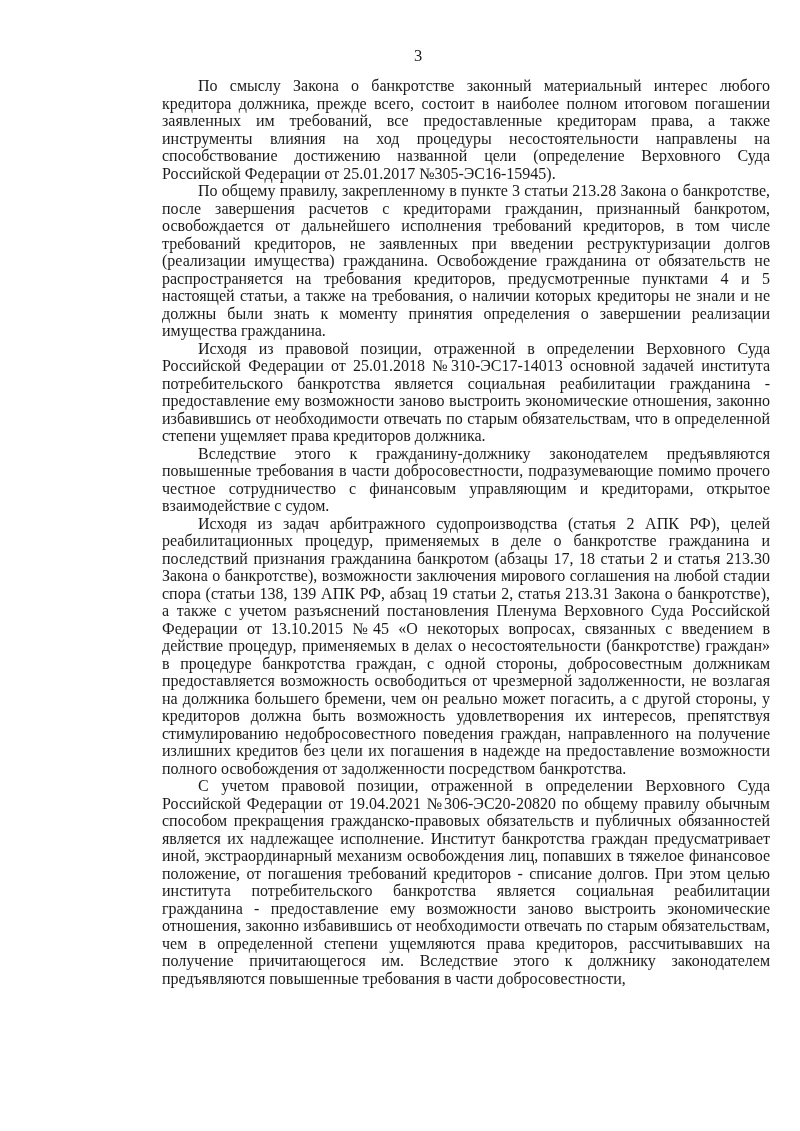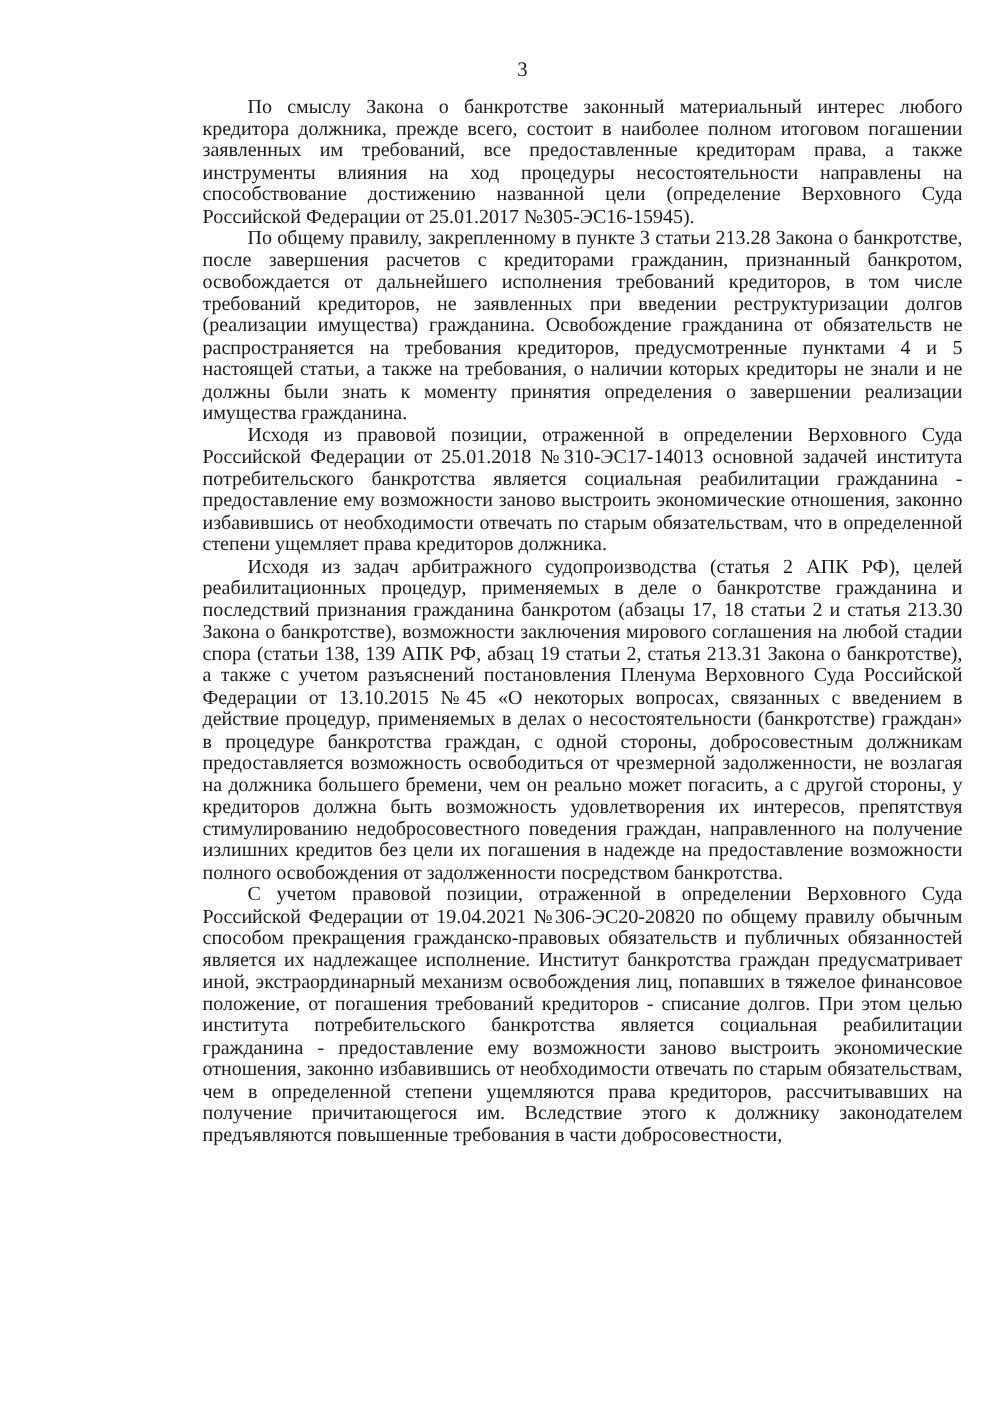--- a/index.html
+++ b/index.html
@@ -42,15 +42,16 @@
   </style>
 </head>
 <body>
 
 <div class="page-number">3</div>
 
 <div class="body-text">
   <p>По смыслу Закона о банкротстве законный материальный интерес любого кредитора должника, прежде всего, состоит в наиболее полном итоговом погашении заявленных им требований, все предоставленные кредиторам права, а также инструменты влияния на ход процедуры несостоятельности направлены на способствование достижению названной цели (определение Верховного Суда Российской Федерации от 25.01.2017 №305-ЭС16-15945).</p>
   <p>По общему правилу, закрепленному в пункте 3 статьи 213.28 Закона о банкротстве, после завершения расчетов с кредиторами гражданин, признанный банкротом, освобождается от дальнейшего исполнения требований кредиторов, в том числе требований кредиторов, не заявленных при введении реструктуризации долгов (реализации имущества) гражданина. Освобождение гражданина от обязательств не распространяется на требования кредиторов, предусмотренные пунктами 4 и 5 настоящей статьи, а также на требования, о наличии которых кредиторы не знали и не должны были знать к моменту принятия определения о завершении реализации имущества гражданина.</p>
   <p>Исходя из правовой позиции, отраженной в определении Верховного Суда Российской Федерации от 25.01.2018 №310-ЭС17-14013 основной задачей института потребительского банкротства является социальная реабилитации гражданина - предоставление ему возможности заново выстроить экономические отношения, законно избавившись от необходимости отвечать по старым обязательствам, что в определенной степени ущемляет права кредиторов должника.</p>
+  <p>Вследствие этого к гражданину-должнику законодателем предъявляются повышенные требования в части добросовестности, подразумевающие помимо прочего честное сотрудничество с финансовым управляющим и кредиторами, открытое взаимодействие с судом.</p>
   <p>Исходя из задач арбитражного судопроизводства (статья 2 АПК РФ), целей реабилитационных процедур, применяемых в деле о банкротстве гражданина и последствий признания гражданина банкротом (абзацы 17, 18 статьи 2 и статья 213.30 Закона о банкротстве), возможности заключения мирового соглашения на любой стадии спора (статьи 138, 139 АПК РФ, абзац 19 статьи 2, статья 213.31 Закона о банкротстве), а также с учетом разъяснений постановления Пленума Верховного Суда Российской Федерации от 13.10.2015 №45 «О некоторых вопросах, связанных с введением в действие процедур, применяемых в делах о несостоятельности (банкротстве) граждан» в процедуре банкротства граждан, с одной стороны, добросовестным должникам предоставляется возможность освободиться от чрезмерной задолженности, не возлагая на должника большего бремени, чем он реально может погасить, а с другой стороны, у кредиторов должна быть возможность удовлетворения их интересов, препятствуя стимулированию недобросовестного поведения граждан, направленного на получение излишних кредитов без цели их погашения в надежде на предоставление возможности полного освобождения от задолженности посредством банкротства.</p>
   <p>С учетом правовой позиции, отраженной в определении Верховного Суда Российской Федерации от 19.04.2021 №306-ЭС20-20820 по общему правилу обычным способом прекращения гражданско-правовых обязательств и публичных обязанностей является их надлежащее исполнение. Институт банкротства граждан предусматривает иной, экстраординарный механизм освобождения лиц, попавших в тяжелое финансовое положение, от погашения требований кредиторов - списание долгов. При этом целью института потребительского банкротства является социальная реабилитации гражданина - предоставление ему возможности заново выстроить экономические отношения, законно избавившись от необходимости отвечать по старым обязательствам, чем в определенной степени ущемляются права кредиторов, рассчитывавших на получение причитающегося им. Вследствие этого к должнику законодателем предъявляются повышенные требования в части добросовестности,</p>
 </div>
 
 </body></html>

